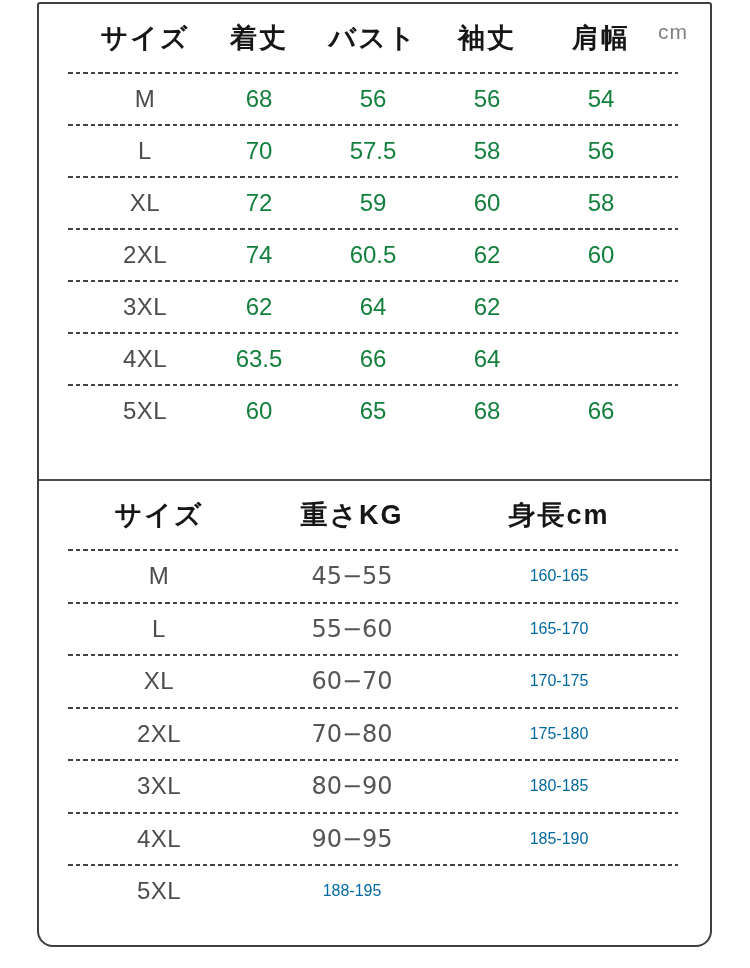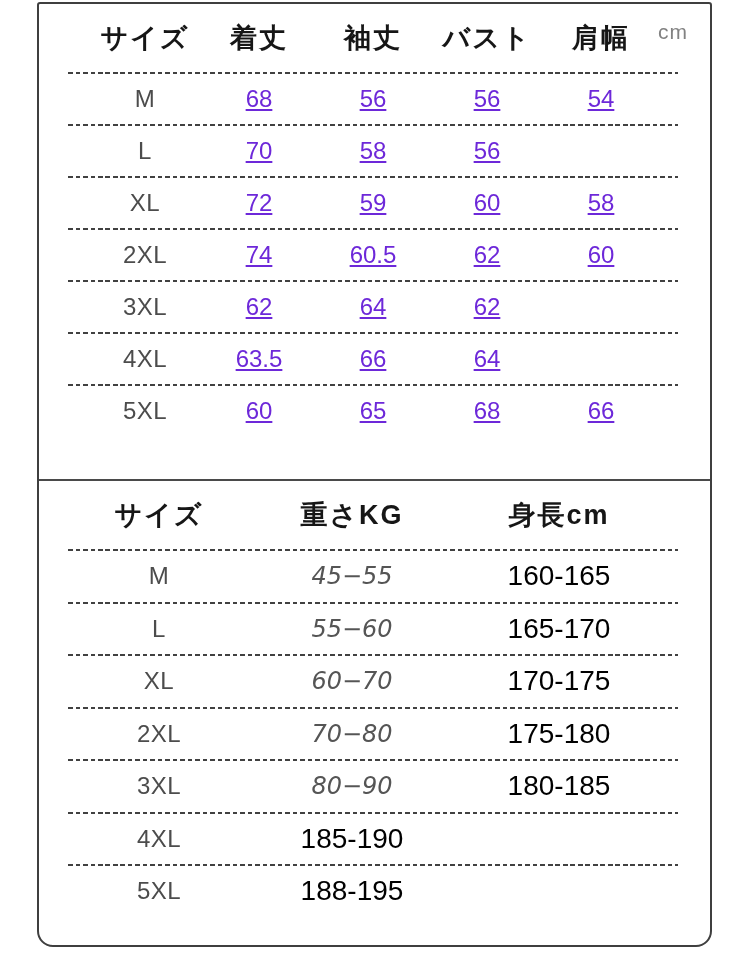--- a/index.html
+++ b/index.html
@@ -45,28 +45,27 @@
     align-items: center;
     justify-content: center;
   }
   .hc {
     font-size: 27px;
     font-weight: 700;
     color: #161616;
     letter-spacing: 2px;
   }
   .sc { font-size: 24px; color: #4c4c4c; letter-spacing: 0.5px; }
-  .vc { font-size: 24px; color: #6d28d9; text-decoration: underline; }
+  .vc { font-size: 24px; color: #15803d; }
   .wv {
     font-family: "DejaVu Sans", sans-serif;
     font-size: 24px;
     color: #555555;
-    font-style: italic;
-  }
-  .hv { font-size: 28px; color: #000000; letter-spacing: 0px; }
+  }
+  .hv { font-size: 16px; color: #0369a1; letter-spacing: 0px; }
 
   .sep {
     height: 2px;
     width: 610px;
     margin-left: 29px;
     background: repeating-linear-gradient(90deg, #414141 0 4.5px, transparent 4.5px 7.5px);
   }
   .unit {
     position: absolute;
     top: 16px;
@@ -80,38 +79,39 @@
 <body>
 
 <div class="frame">
 
   <section class="sec sec1">
     <div class="unit">cm</div>
 
     <div class="row hrow g5">
       <div class="cell hc">サイズ</div>
       <div class="cell hc">着丈</div>
+      <div class="cell hc">バスト</div>
       <div class="cell hc">袖丈</div>
-      <div class="cell hc">バスト</div>
       <div class="cell hc">肩幅</div>
     </div>
 
     <div class="sep"></div>
     <div class="row drow g5">
       <div class="cell sc">M</div>
       <div class="cell vc">68</div>
       <div class="cell vc">56</div>
       <div class="cell vc">56</div>
       <div class="cell vc">54</div>
     </div>
 
     <div class="sep"></div>
     <div class="row drow g5">
       <div class="cell sc">L</div>
       <div class="cell vc">70</div>
+      <div class="cell vc">57.5</div>
       <div class="cell vc">58</div>
       <div class="cell vc">56</div>
     </div>
 
     <div class="sep"></div>
     <div class="row drow g5">
       <div class="cell sc">XL</div>
       <div class="cell vc">72</div>
       <div class="cell vc">59</div>
       <div class="cell vc">60</div>
@@ -193,20 +193,21 @@
     <div class="sep"></div>
     <div class="row drow g3">
       <div class="cell sc">3XL</div>
       <div class="cell wv">80−90</div>
       <div class="cell hv">180-185</div>
     </div>
 
     <div class="sep"></div>
     <div class="row drow g3">
       <div class="cell sc">4XL</div>
+      <div class="cell wv">90−95</div>
       <div class="cell hv">185-190</div>
     </div>
 
     <div class="sep"></div>
     <div class="row drow g3">
       <div class="cell sc">5XL</div>
       <div class="cell hv">188-195</div>
     </div>
   </section>
 

